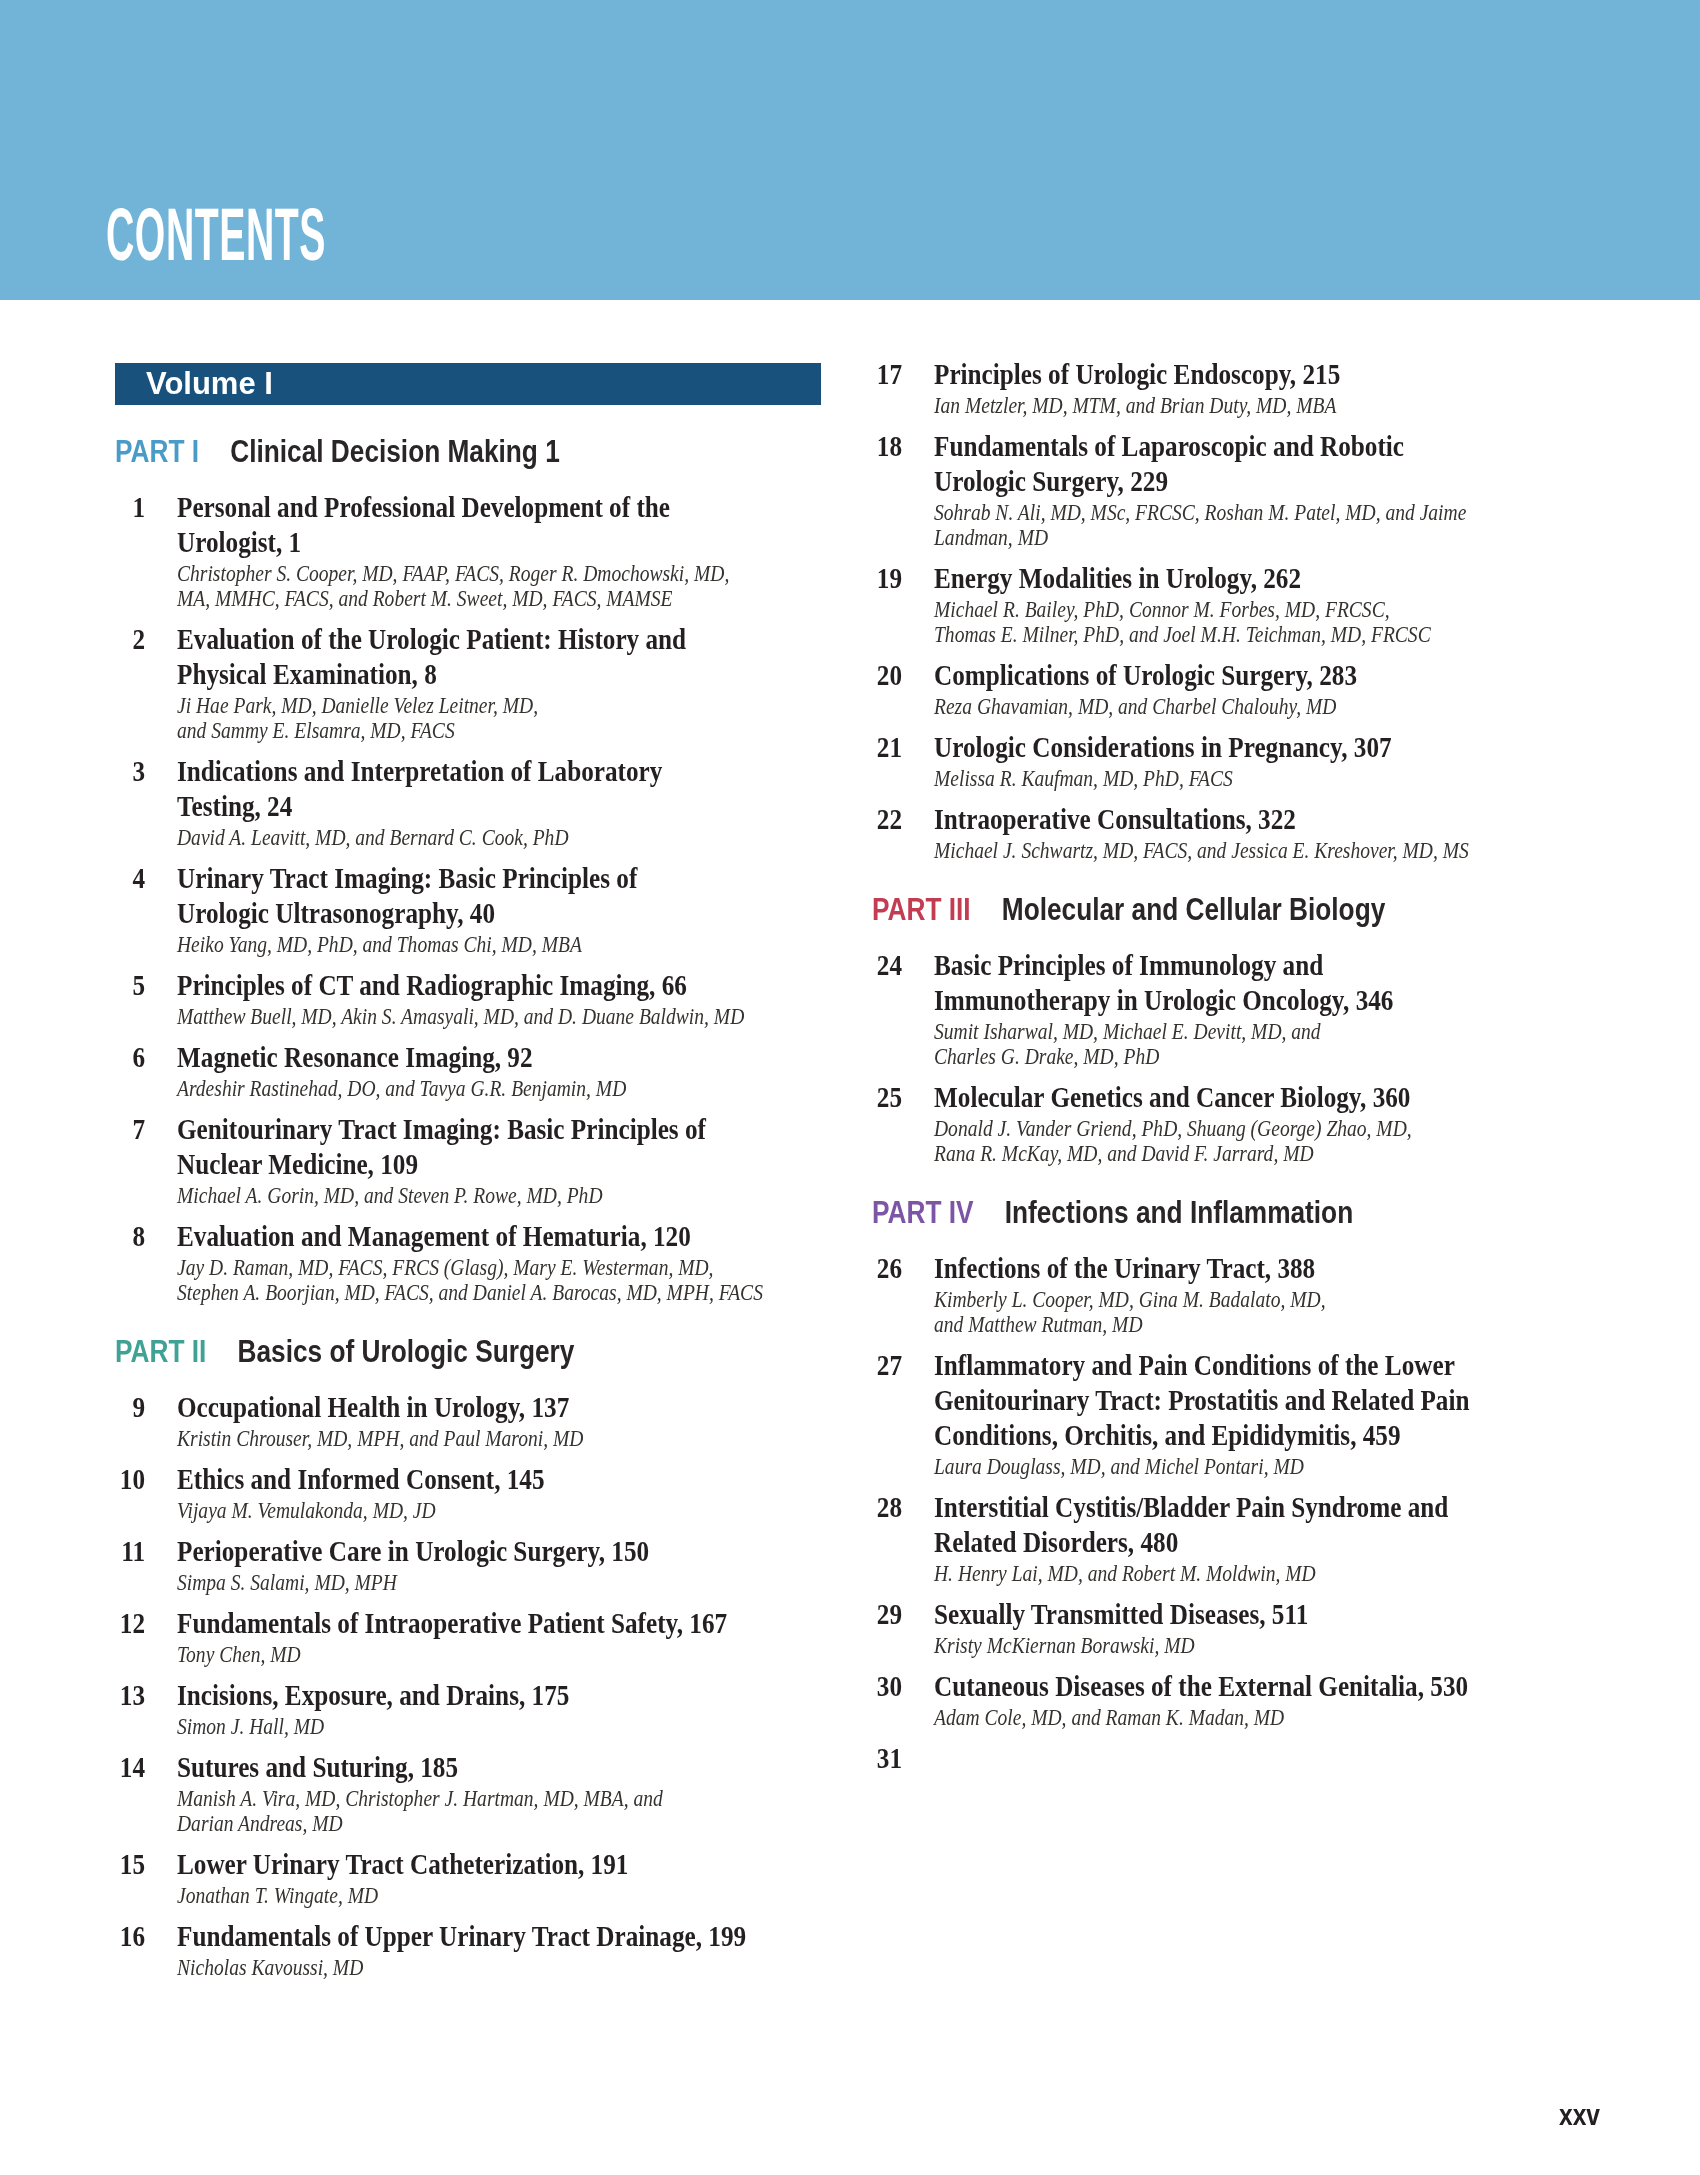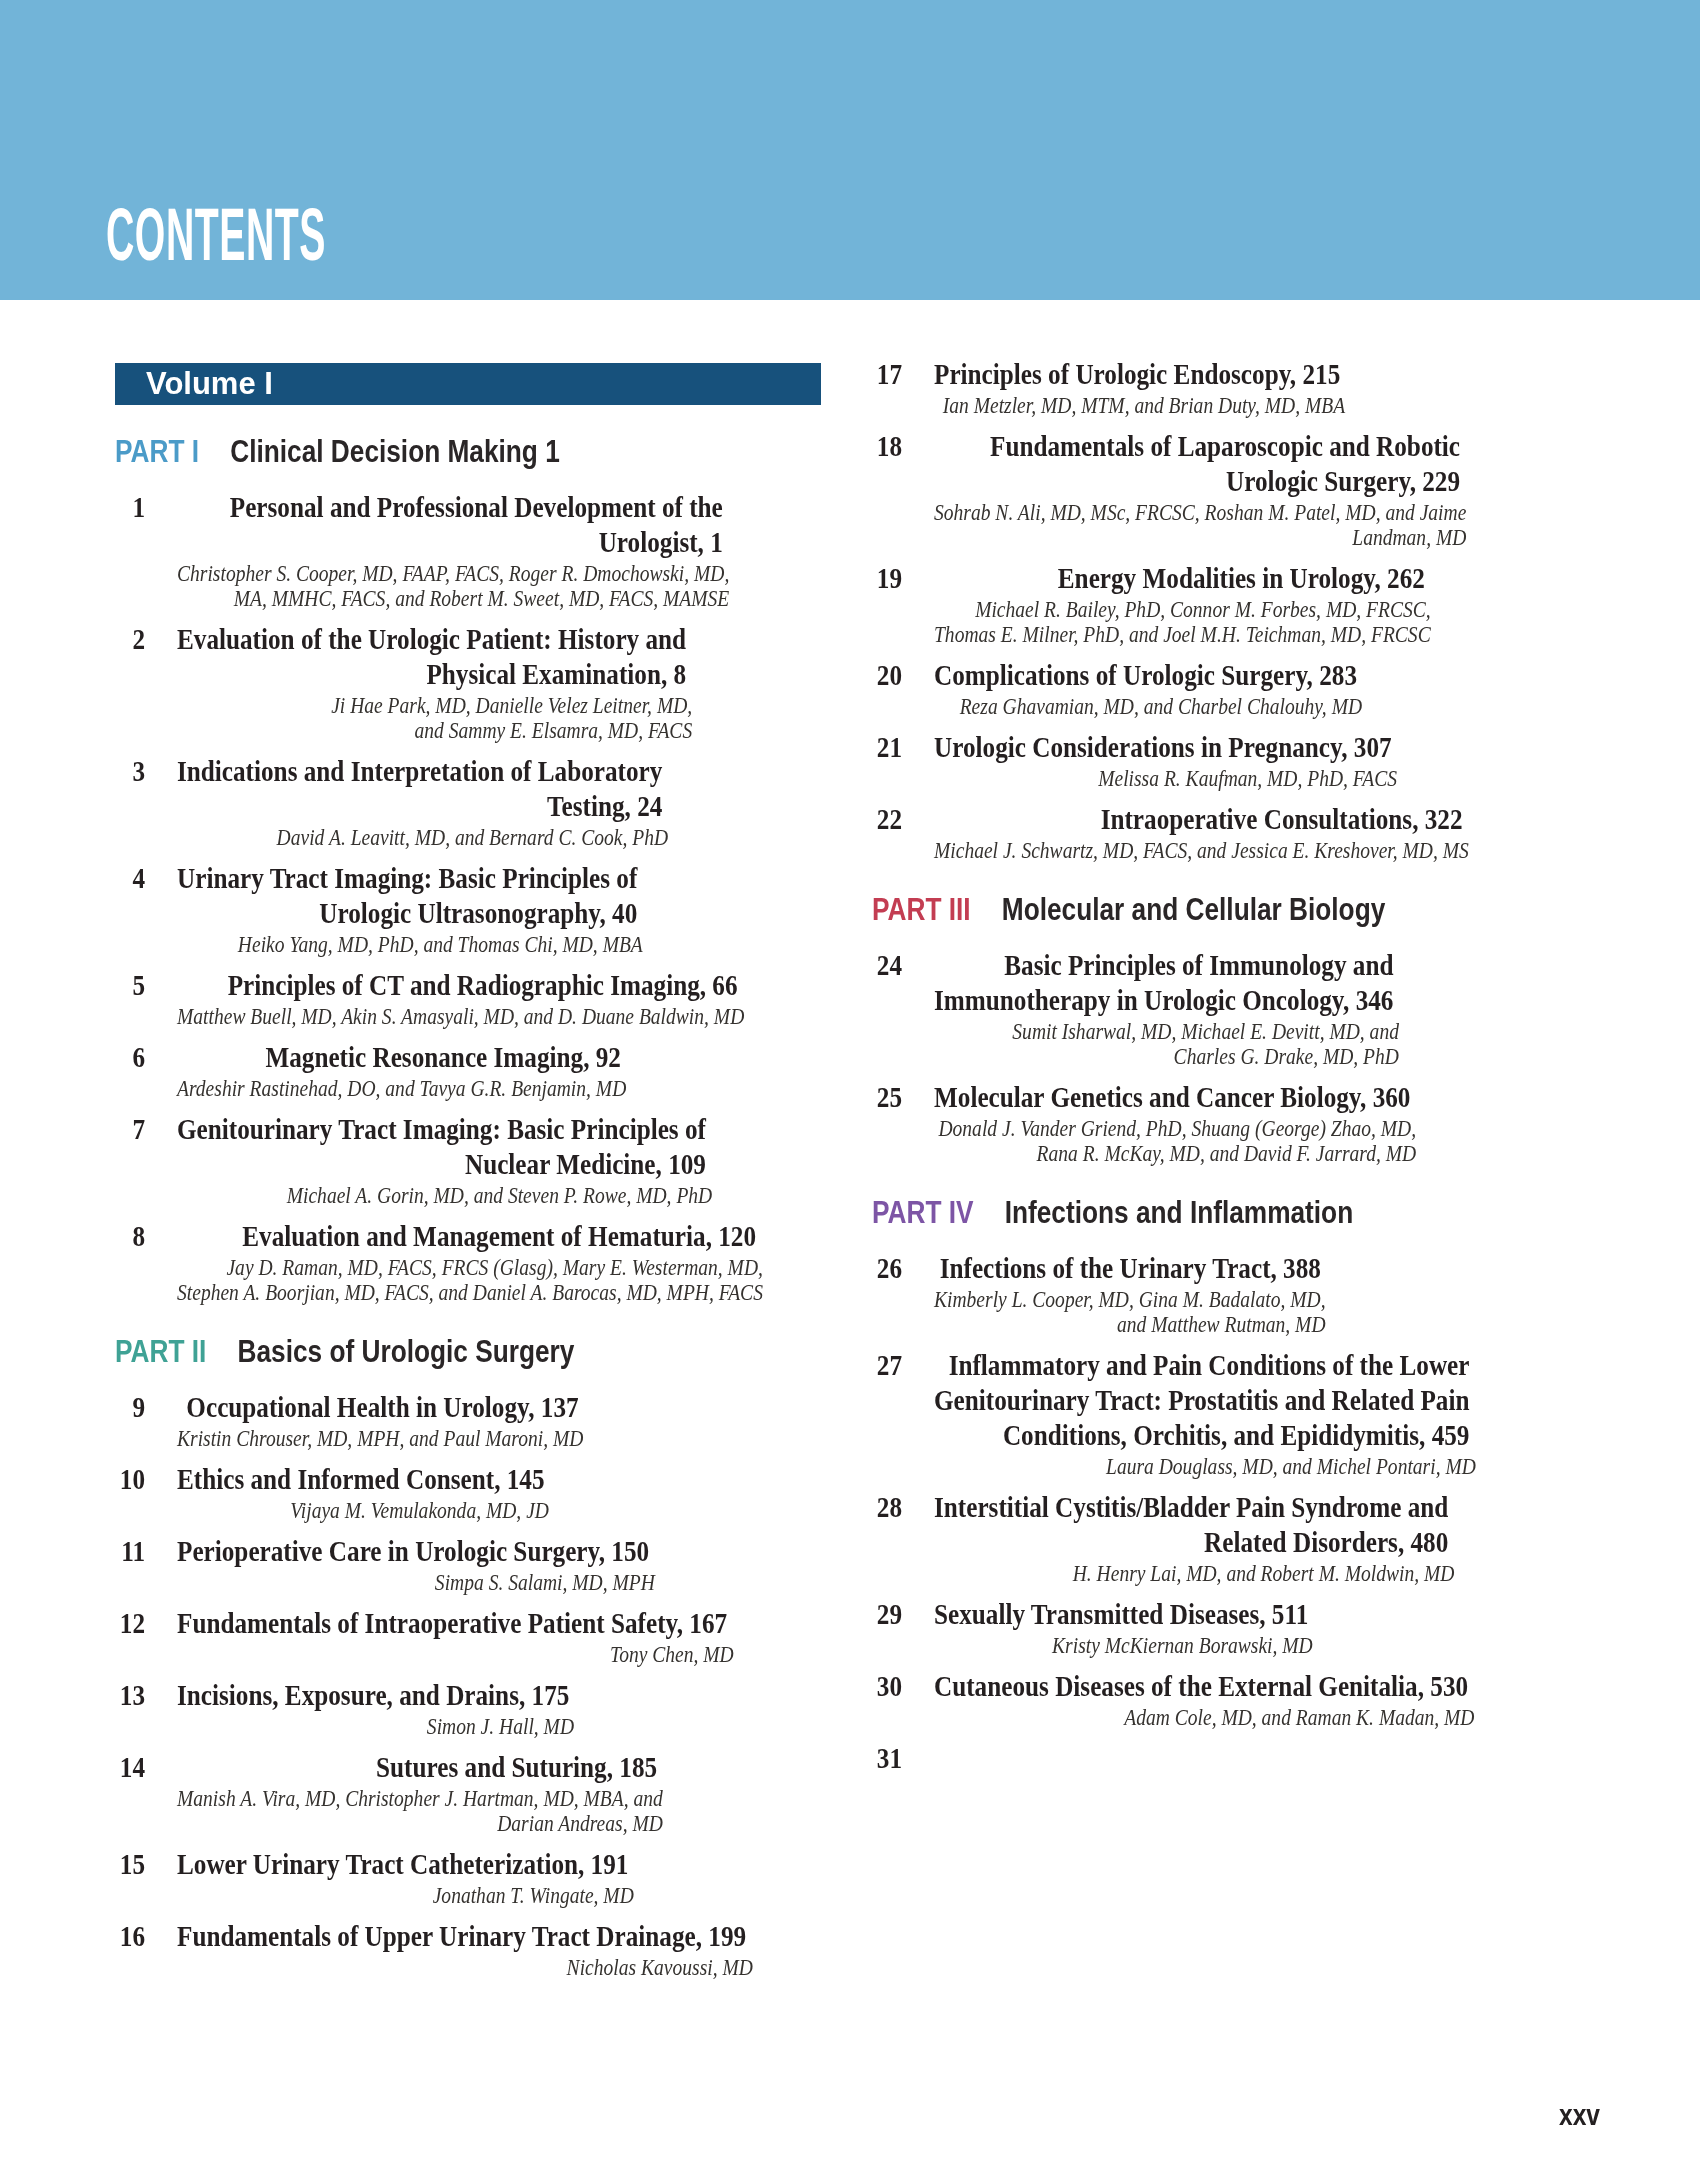--- a/index.html
+++ b/index.html
@@ -72,21 +72,21 @@
     flex: none;
     width: 30px;
     text-align: right;
     font-weight: bold;
     font-size: 30px;
     line-height: 35px;
     color: #241f20;
     transform: scaleX(0.84);
     transform-origin: 100% 0;
   }
-  .chapter .body { margin-left: 32px; text-align: right; }
+  .chapter .body { margin-left: 32px; }
   .chapter .title {
     font-weight: bold;
     font-size: 30px;
     line-height: 35px;
     color: #241f20;
     white-space: pre;
     transform: scaleX(0.84);
     transform-origin: 0 0;
   }
   .chapter .authors {

